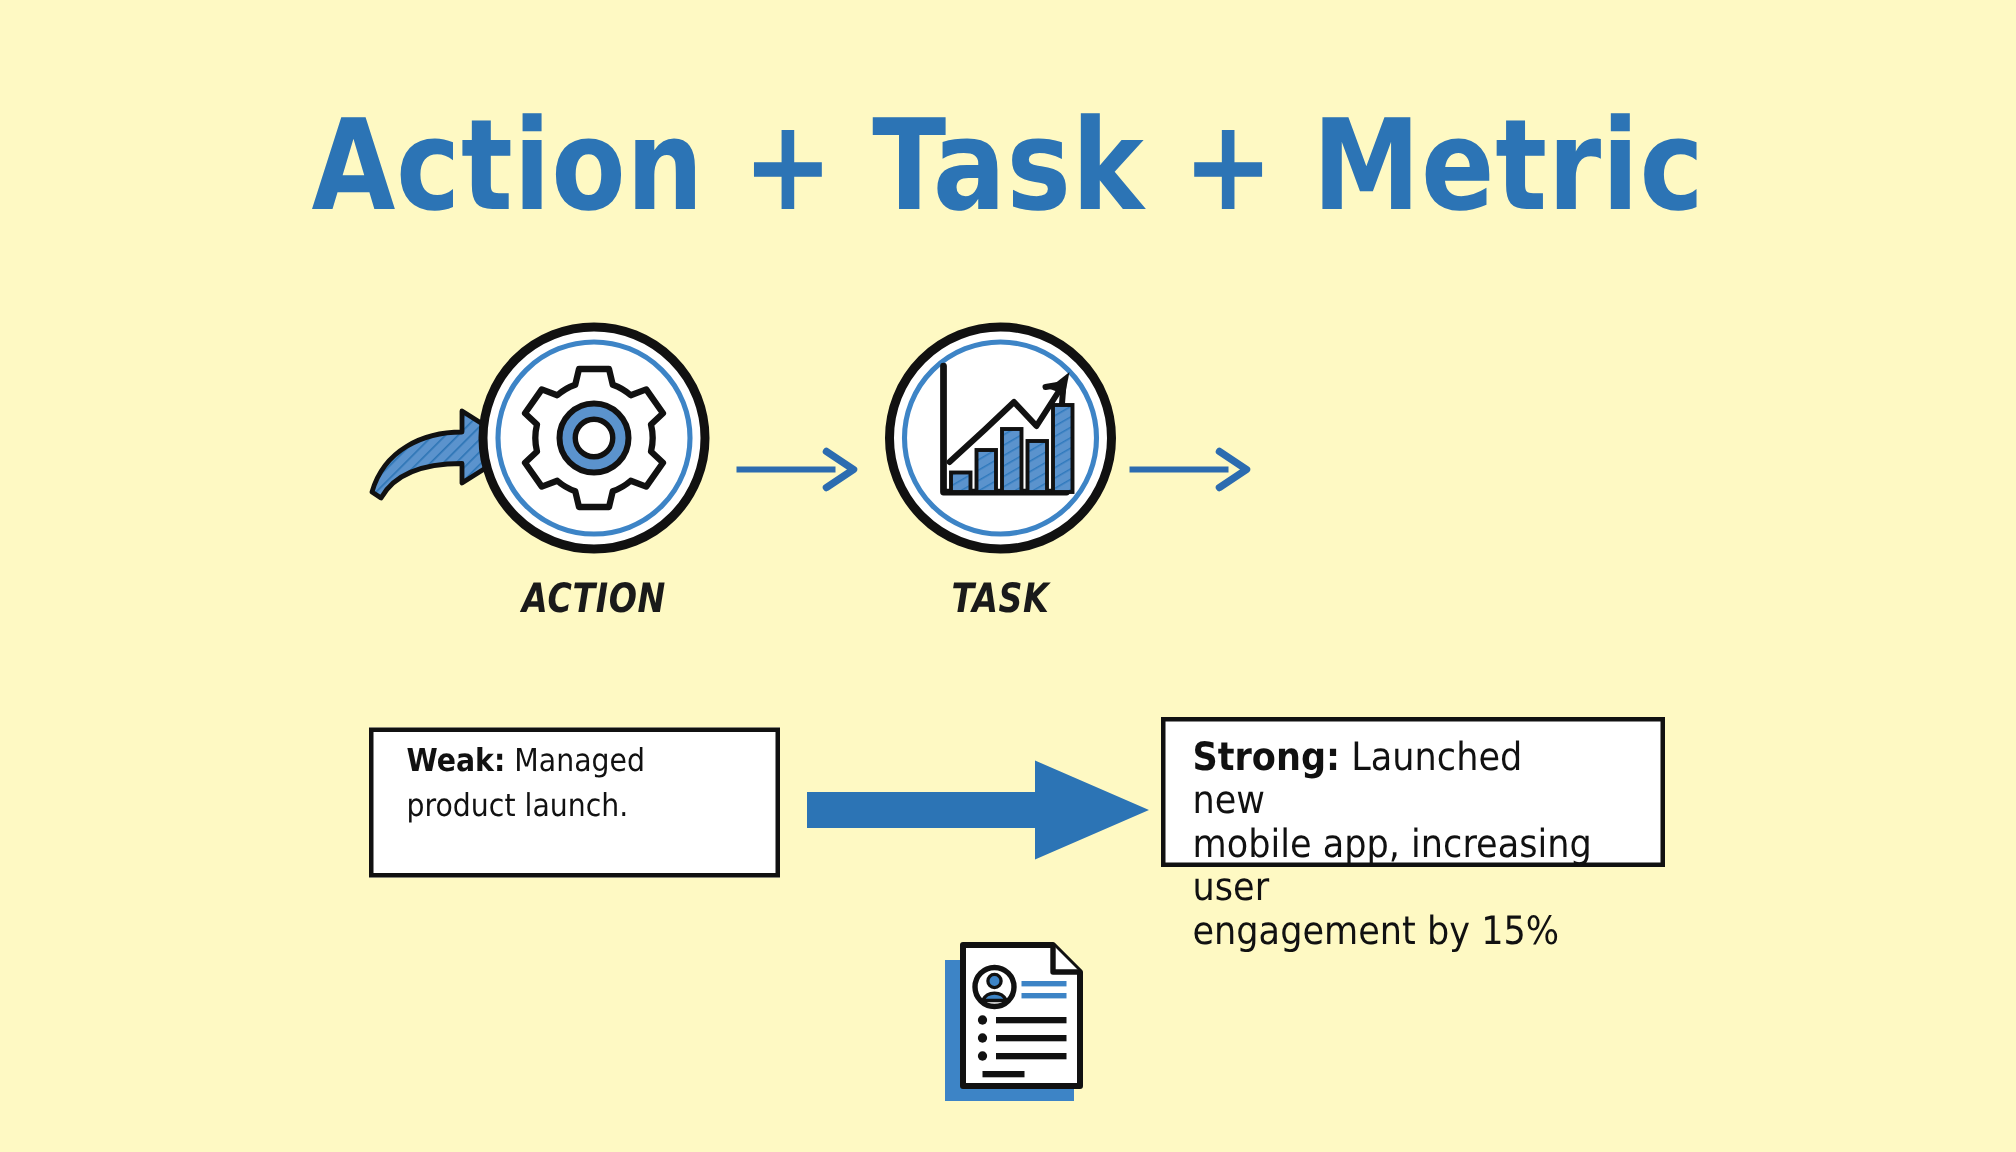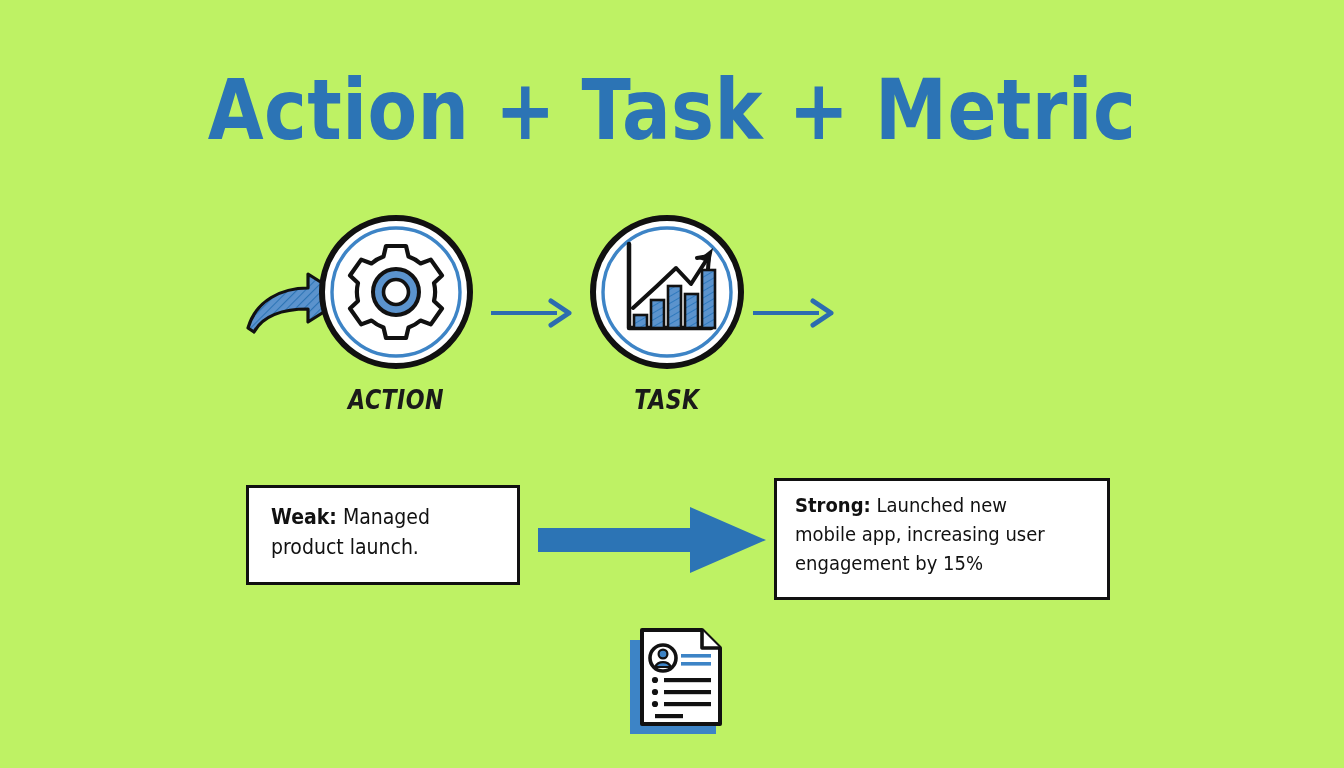--- a/index.html
+++ b/index.html
@@ -13,21 +13,21 @@
     font-family: "Liberation Sans", sans-serif;
     overflow: hidden;
     position: relative;
   }
 
   #slide {
     position: absolute;
     left: 0; top: 0;
     width: 1344px;
     height: 768px;
-    background: #bef264;
+    background: #fef9c3;
   }
 
   
   .title {
     position: absolute;
     left: 0;
     top: 62px;
     width: 1344px;
     text-align: center;
     color: #2c74b5;
@@ -109,38 +109,38 @@
   }
   .callout {
     position: absolute;
     border: 3px solid #111111;
     background: #ffffff;
     box-sizing: border-box;
     color: #111111;
     font-family: "DejaVu Sans", sans-serif;
     font-size: 21px;
     line-height: 30px;
-    padding: 14px 16px 12px 22px;
+    padding: 4px 16px 12px 22px;
     transform-origin: left top;
   }
   .callout .lead {
     font-weight: 700;
   }
   .callout-weak {
     left: 0;
     top: 7px;
     width: 274px;
     height: 100px;
   }
   .callout-strong {
     left: 528px;
     top: 0;
     width: 336px;
-    height: 122px;
-    font-size: 20px;
+    height: 100px;
+    font-size: 26px;
     line-height: 29px;
     padding: 10px 12px 10px 18px;
   }
   .callout .txt {
     display: block;
     transform: scaleX(0.9);
     transform-origin: left top;
   }
 
   .big-arrow {

